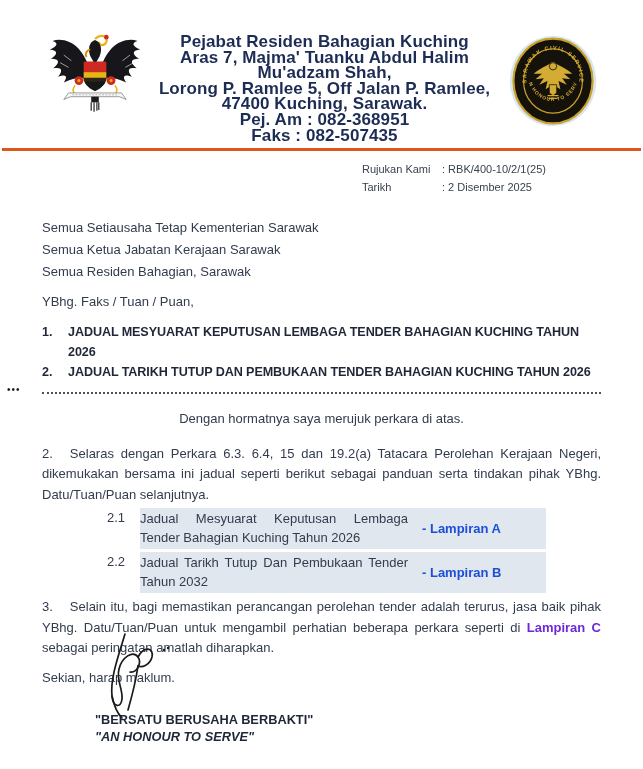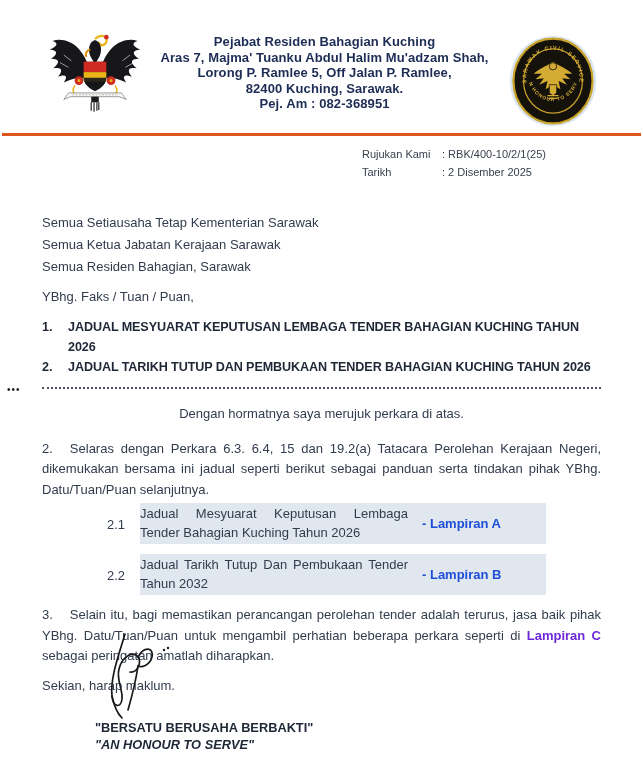--- a/index.html
+++ b/index.html
@@ -10,44 +10,44 @@
     font-family:"Liberation Sans","DejaVu Sans",sans-serif;
     color:#323c4d;
     font-size:13px;
     overflow:hidden;
     margin:0 auto;
   }
   
   .letterhead{display:flex;align-items:flex-start;padding:30px 36px 0 40px;}
   .crest-left{width:110px;display:flex;justify-content:center;}
   .head-center{flex:1;text-align:center;color:#1d2c55;font-weight:bold;
-    font-size:13px;line-height:15.6px;padding-top:4px;letter-spacing:.1px;}
+    font-size:17px;line-height:15.6px;padding-top:4px;letter-spacing:.1px;}
   .badge-right{width:108px;display:flex;justify-content:center;padding-top:4px;}
   .head-rule{border:0;border-top:3px solid #dd571c;margin:5px 2px 0 2px;}
   
   .ref-block{margin:9px 0 0 362px;font-size:11px;line-height:18px;color:#39424f;}
   .ref-row{display:flex;}
   .ref-label{width:80px;}
   
-  .recipients{margin:31px 42px 0 42px;line-height:22px;}
+  .recipients{margin:21px 42px 0 42px;line-height:22px;}
   .salutation{margin:9px 42px 0 42px;line-height:20px;}
   
   .subjects{margin:10px 40px 0 42px;font-weight:bold;color:#1f2737;
     font-size:12.6px;line-height:20px;letter-spacing:-.1px;}
   .subject-row{display:flex;}
   .subject-num{width:26px;flex:none;}
   .dotline{margin:5px 42px 0 42px;height:5px;border-bottom:2px dotted #4a5260;}
   
   .para{margin:14px 42px 0 42px;text-align:justify;line-height:20.5px;}
   .para-first{margin-top:15px;text-align:center;}
   .pnum{margin-right:17px;}
   .b{font-weight:bold;color:#6d28d9;}
   
   .attachments{margin:3px 0 0 107px;}
-  .attach-row{display:flex;margin-bottom:10px;align-items:center;}
+  .attach-row{display:flex;margin-bottom:3px;}
   .attach-num{width:33px;flex:none;padding-top:2px;}
   .attach-band{display:flex;background:#e0e7ee;}
   .attach-desc{width:268px;text-align:justify;line-height:18.5px;padding:2px 0;}
   .attach-label{width:124px;display:flex;align-items:center;padding-left:14px;
     font-weight:bold;color:#1d4ed8;}
   
   .closing{margin:9px 42px 0 42px;line-height:20px;}
   .motto{margin:23px 0 0 95px;font-weight:bold;color:#1f2737;font-size:12.8px;line-height:17px;}
   .motto .it{font-style:italic;}
   
@@ -89,22 +89,23 @@
         <path d="M31,68 L79,68" stroke="#9a9a9a" stroke-width="0.7" stroke-dasharray="2 1.5"></path>
 
         <path d="M51,70 h8 v6 h-8 z" fill="#1c1c1c"></path>
         <path d="M51,76 l0,9 M54,76 l0,10 M57,76 l0,9 M59,76 l0,8" stroke="#3a3a3a" stroke-width="1.4"></path>
       </svg>
     </div>
     <div class="head-center">
       <div>Pejabat Residen Bahagian Kuching</div>
       <div>Aras 7, Majma' Tuanku Abdul Halim Mu'adzam Shah,</div>
       <div>Lorong P. Ramlee 5, Off Jalan P. Ramlee,</div>
-      <div>82400 Kuching, Sarawak.</div>
+      <div>47400 Kuching, Sarawak.</div>
       <div>Pej. Am : 082-368951</div>
+      <div>Faks : 082-507435</div>
     </div>
     <div class="badge-right">
       <svg width="92" height="94" viewBox="0 0 100 102">
         <defs>
           <path id="arcTop" d="M 22,56 A 29,31 0 1 1 78,56"></path>
           <path id="arcBottom" d="M 24,54 A 28,30 0 0 0 76,54"></path>
         </defs>
         <ellipse cx="50" cy="51" rx="47" ry="49" fill="#d9e5f1"></ellipse>
         <ellipse cx="50" cy="51" rx="43" ry="46" fill="#15120b" stroke="#c9a22a" stroke-width="2.4"></ellipse>
         <ellipse cx="50" cy="51" rx="32" ry="35" fill="none" stroke="#c9a22a" stroke-width="1.3"></ellipse>

